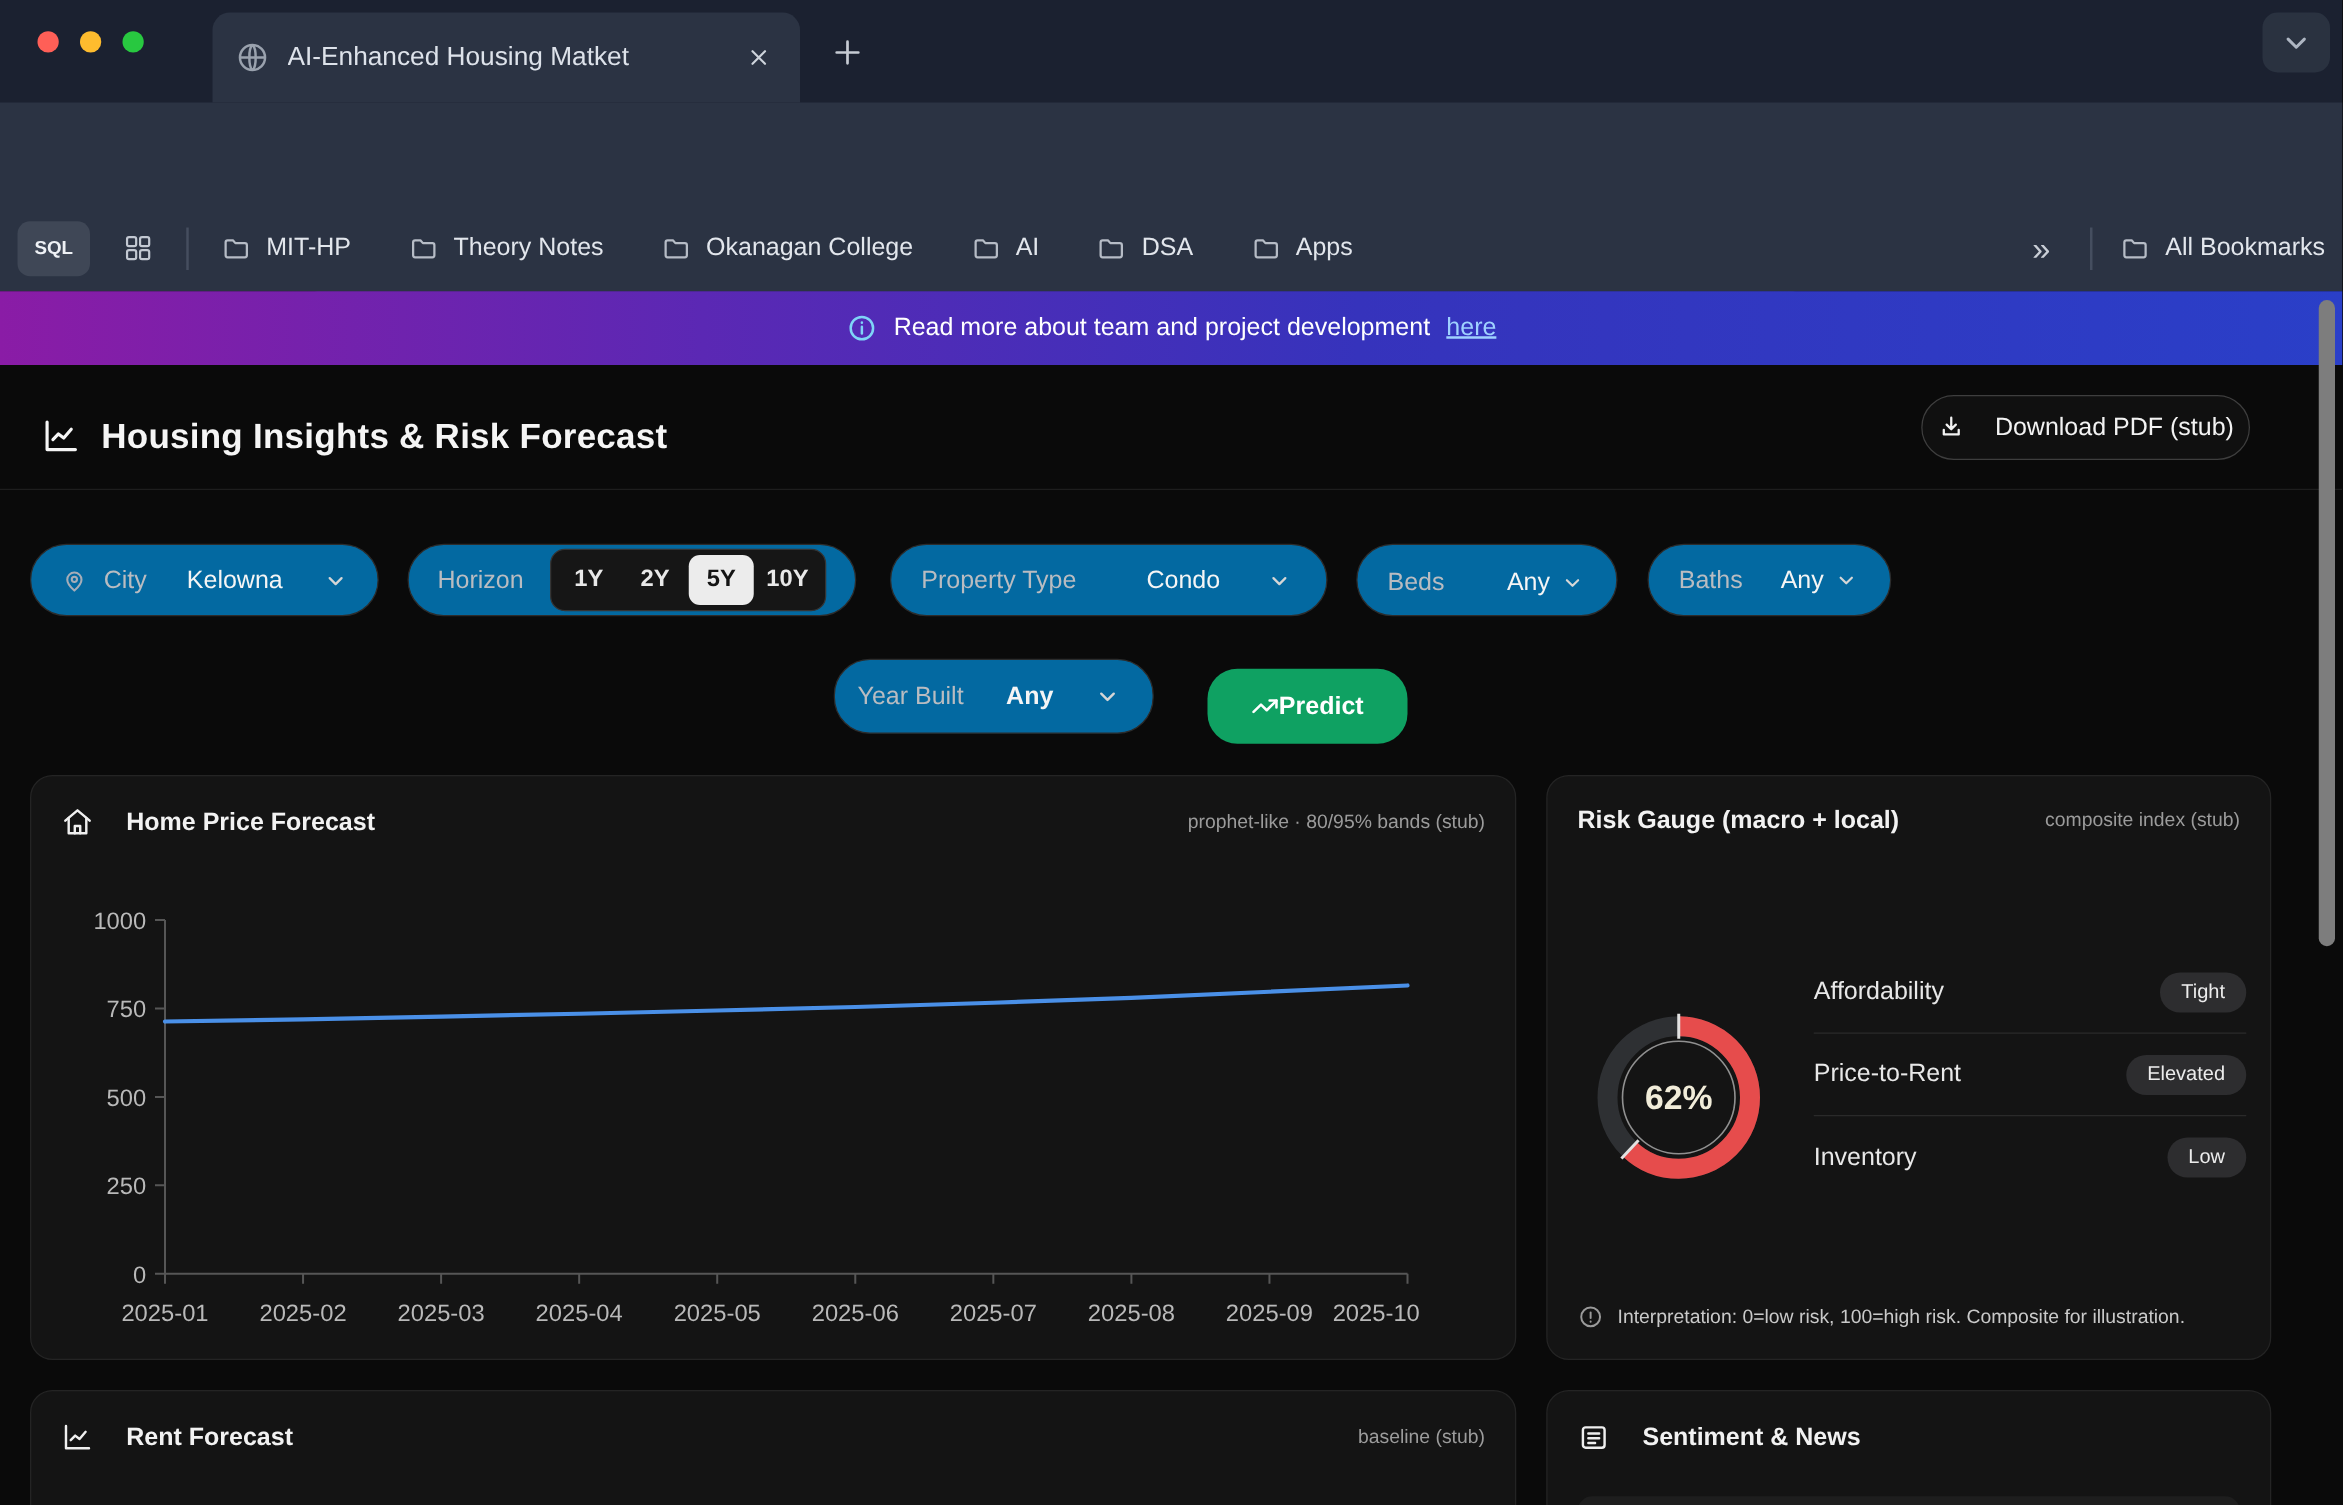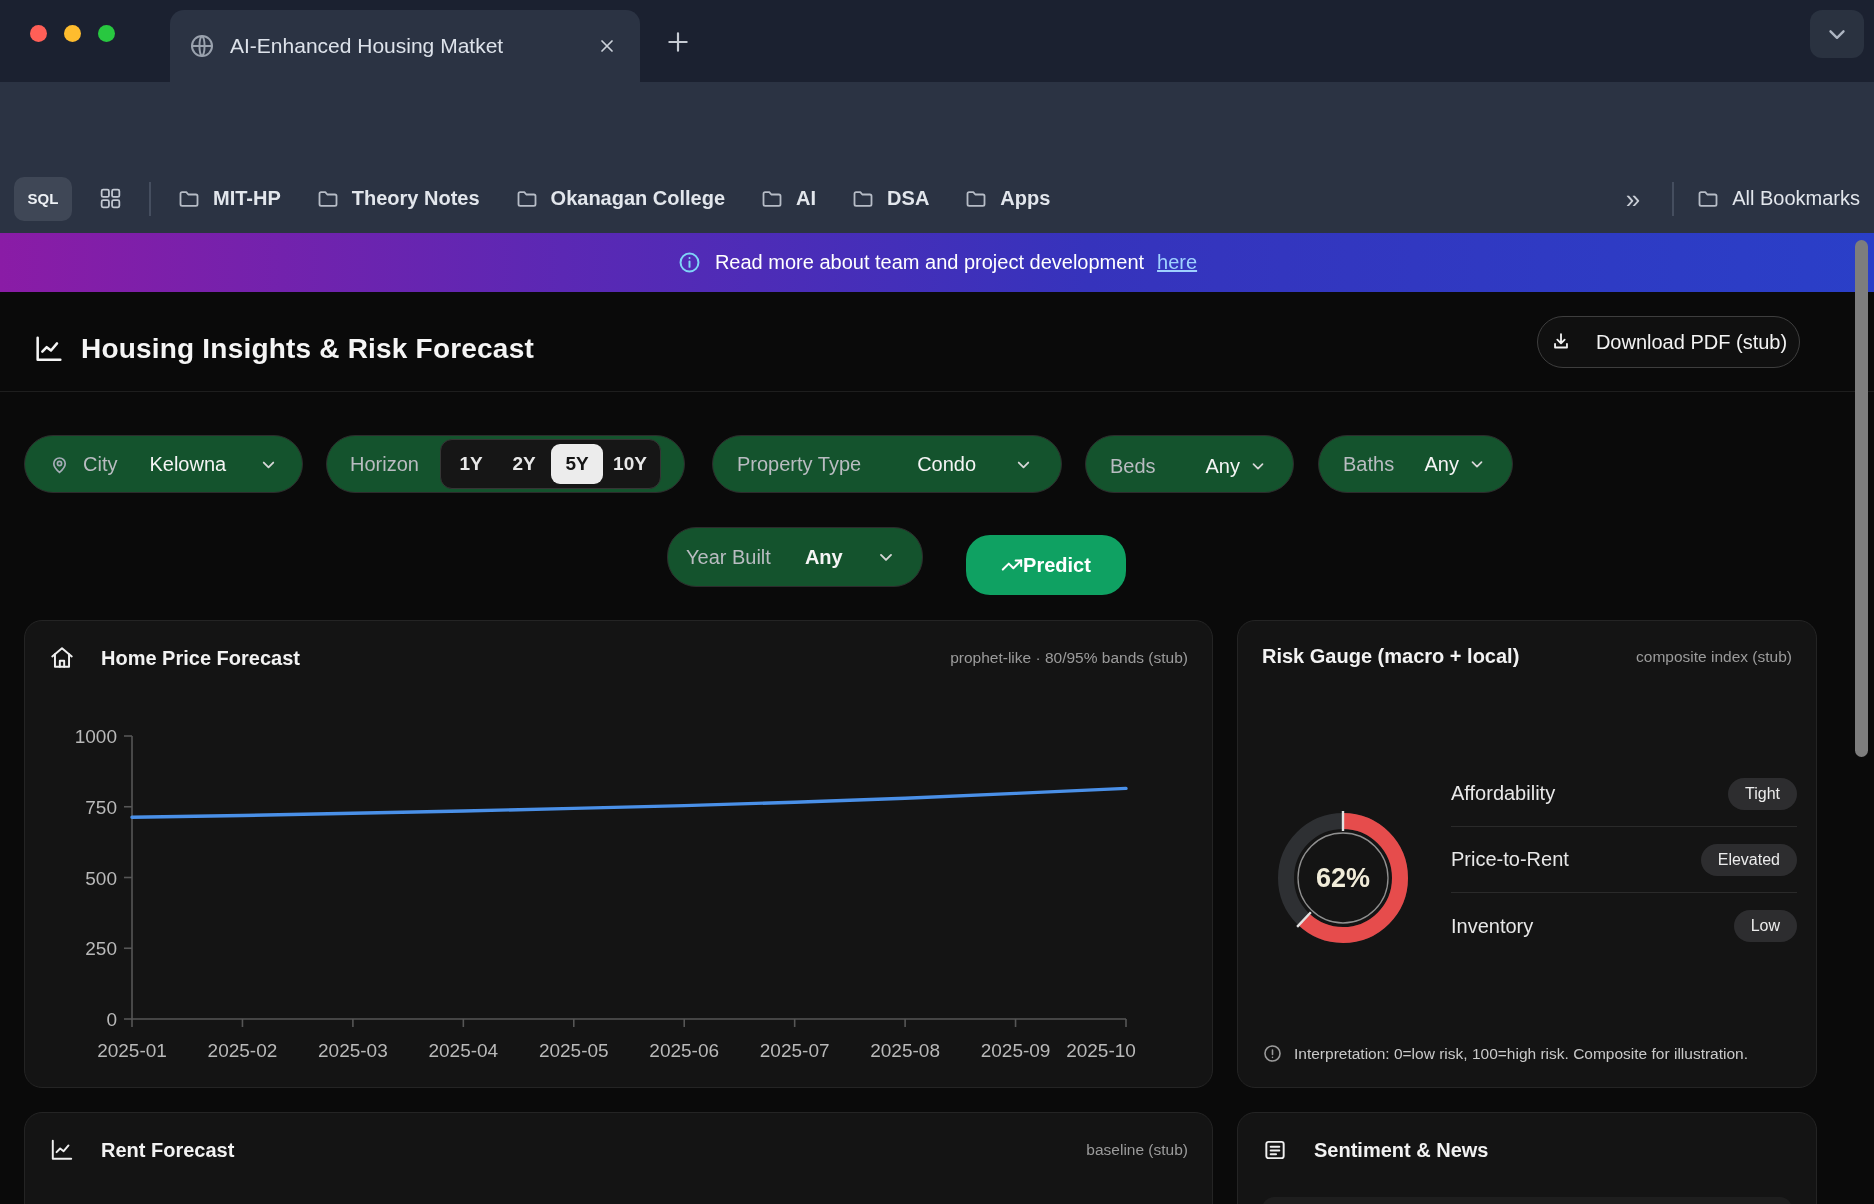--- a/index.html
+++ b/index.html
@@ -34,42 +34,42 @@
   .tb-sep { position:absolute; left:1648px; top:105px; width:2px; height:36px; background:#454e5f; }
   .avatar { position:absolute; left:1742px; top:100px; width:46px; height:46px; border-radius:50%; overflow:hidden; }
   .kebab { position:absolute; left:1822px; top:102px; width:34px; height:42px; display:grid; place-items:center; }
 
   .bookmarks { position:absolute; left:0; top:164px; right:0; height:69px; background:#2b3343;
     display:flex; align-items:center; padding:0 14px; }
   .sql-chip { width:58px; height:44px; background:#3f4756; border-radius:10px; display:grid; place-items:center;
     font-weight:700; font-size:15px; color:#eef1f5; }
   .grid-btn { margin-left:26px; display:grid; place-items:center; color:#c2c8d2; }
   .bm-sep { width:2px; height:34px; background:#454e5f; margin:0 26px; }
-  .folders { display:flex; align-items:center; gap:35px;font-weight:bold; }
+  .folders { display:flex; align-items:center; gap:46px; }
   .folder { display:flex; align-items:center; gap:12px; color:#b6bcc6; }
   .folder span { font-size:20px; color:#e2e6ec; }
   .bm-right { margin-left:auto; display:flex; align-items:center; }
   .chevrons { color:#c9ced6; font-size:26px; line-height:1; padding:0 10px; }
   .bm-sep2 { width:2px; height:34px; background:#454e5f; margin:0 22px; }
 
   .banner { position:absolute; left:0; top:233px; right:0; height:59px;
     background:linear-gradient(90deg,#8a1ca6 0%,#5b28b4 30%,#3633bc 58%,#2a3fc8 100%);
     display:flex; align-items:center; justify-content:center; gap:13px; color:#fff; font-size:20px; }
   .banner a { color:#9fd1ff; text-decoration:underline; }
 
   
   .page { position:absolute; left:0; top:292px; right:0; bottom:0; background:#0a0a0a; overflow:hidden; }
   .page-title-wrap { position:absolute; left:33px; top:41px; display:flex; align-items:center; gap:16px; color:#f5f5f5; }
   .page-title { font-size:28px; font-weight:700; letter-spacing:.2px; }
   .dl-btn { position:absolute; left:1537px; top:24px; width:263px; height:52px; border:1.5px solid #3e3e3e;
     border-radius:27px; background:#101010; color:#f2f2f2; font-size:20px; display:flex; align-items:center;
     justify-content:center; gap:24px; }
   .header-divider { position:absolute; left:0; top:99px; right:0; height:1px; background:#1e1e1e; }
 
-  .pill { position:absolute; height:58px; border:1.5px solid #2c2c2c; border-radius:29px; background:#14532d;
+  .pill { position:absolute; height:58px; border:1.5px solid #2c2c2c; border-radius:29px; background:#0369a1;
     display:flex; align-items:center; font-size:20px; color:#f3f3f3; }
   .pill .plabel { color:#b9bcc1; }
   .pill .pvalue { color:#f5f5f5; font-weight:500; }
   .chev { color:#d6d6d6; display:inline-flex; }
   .pill-city { left:24px; top:143px; width:279px; padding:0 24px; }
   .pill-horizon { left:326px; top:143px; width:359px; padding:0 23px 0 23px; }
   .seg { margin-left:auto; display:flex; align-items:center; background:#161616; border:1.5px solid #353535;
     border-radius:12px; padding:4px; gap:1px; }
   .seg button { min-width:52px; height:40px; border:0; background:transparent; color:#e8e8e8; font-size:19px;
     font-weight:600; border-radius:9px; font-family:inherit; }

